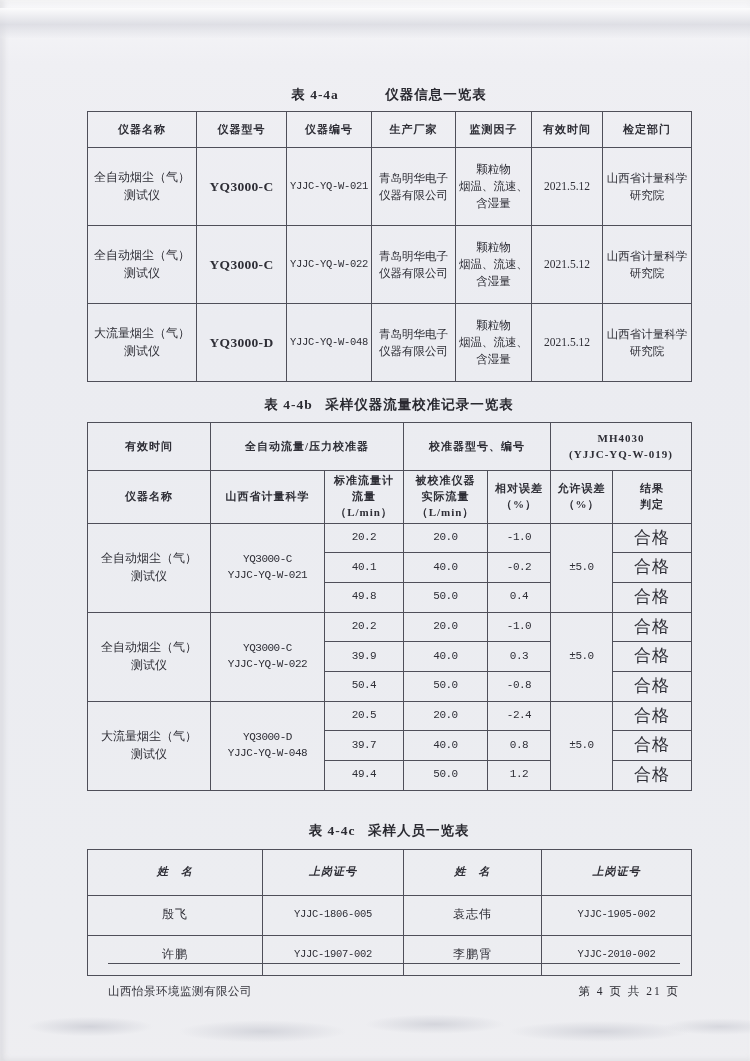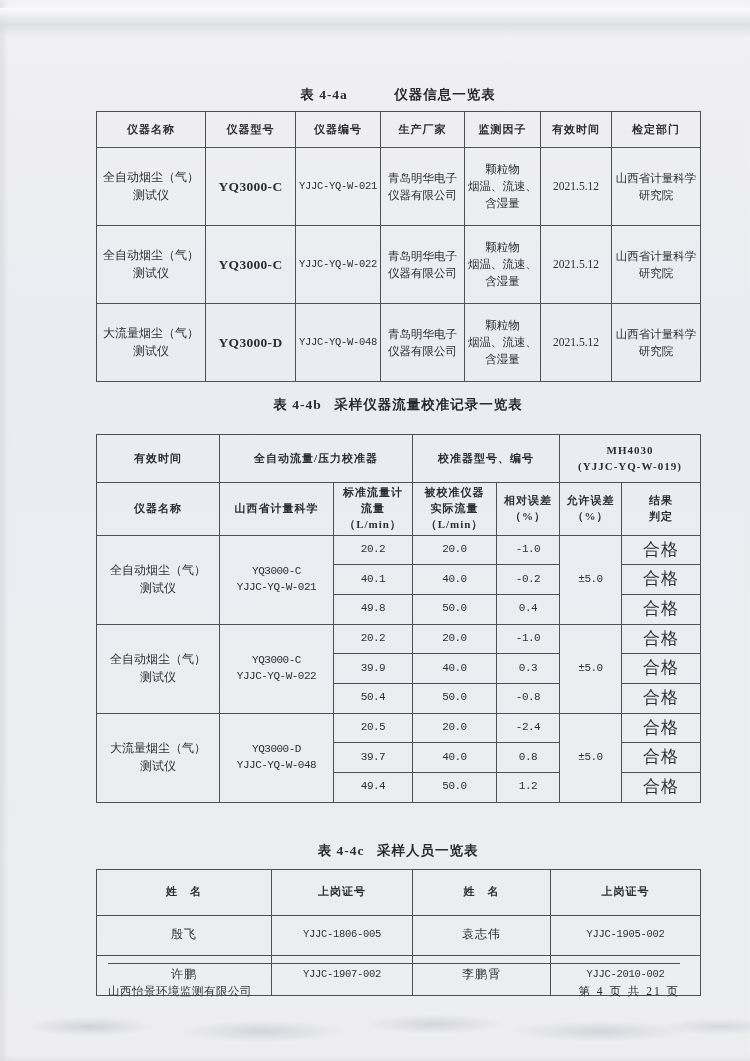--- a/index.html
+++ b/index.html
@@ -24,34 +24,34 @@
   .band-bottom {
     position: absolute; left: 0; top: 1005px; width: 100%; height: 48px;
     background:
       radial-gradient(ellipse 90px 14px at 12% 45%, rgba(187,189,199,0.55), rgba(187,189,199,0) 70%),
       radial-gradient(ellipse 120px 16px at 35% 55%, rgba(187,189,199,0.5), rgba(187,189,199,0) 70%),
       radial-gradient(ellipse 100px 14px at 58% 40%, rgba(187,189,199,0.5), rgba(187,189,199,0) 70%),
       radial-gradient(ellipse 130px 15px at 80% 55%, rgba(187,189,199,0.5), rgba(187,189,199,0) 70%),
       radial-gradient(ellipse 80px 12px at 96% 45%, rgba(187,189,199,0.45), rgba(187,189,199,0) 70%);
   }
 
-  .content { position: absolute; left: 96px; top: 86px; width: 604px; }
+  .content { position: absolute; left: 87px; top: 86px; width: 604px; }
 
   .table-title {
     text-align: center;
     font-size: 13.5px;
     font-weight: bold;
     letter-spacing: 1px;
     color: #2a2a31;
   }
   .table-title .label { margin-right: 8px; }
   .title-a .label { margin-right: 42px; }
   .title-a { margin-bottom: 7px; }
-  .title-b { margin-top: 14px; margin-bottom: 20px; }
-  .title-c { margin-top: 39px; margin-bottom: 9px; }
+  .title-b { margin-top: 14px; margin-bottom: 8px; }
+  .title-c { margin-top: 31px; margin-bottom: 9px; }
 
   table {
     width: 604px;
     border-collapse: collapse;
     table-layout: fixed;
   }
   th, td {
     border: 1px solid #4f4f59;
     text-align: center;
     vertical-align: middle;
@@ -72,21 +72,21 @@
 
   
   .table-b .hrow1 { height: 48px; }
   .table-b .hrow2 { height: 50px; }
   .table-b tbody tr { height: 26px; }
   .table-b .name { font-size: 12px; }
   .table-b td.num { font-family: "Liberation Mono", "DejaVu Sans Mono", monospace; font-size: 11px; letter-spacing: -0.5px; }
   .table-b td.pass { font-size: 17px; letter-spacing: 1px; }
 
   
-  .table-c thead tr { height: 46px; }
+  .table-c thead tr { height: 46px; font-style: italic; }
   .table-c tbody tr { height: 40px; }
   .table-c td.person { font-size: 12px; letter-spacing: 1px; }
 
   .footer {
     position: absolute;
     left: 108px;
     top: 963px;
     width: 572px;
     border-top: 1.5px solid #4f4f59;
     padding-top: 20px;

